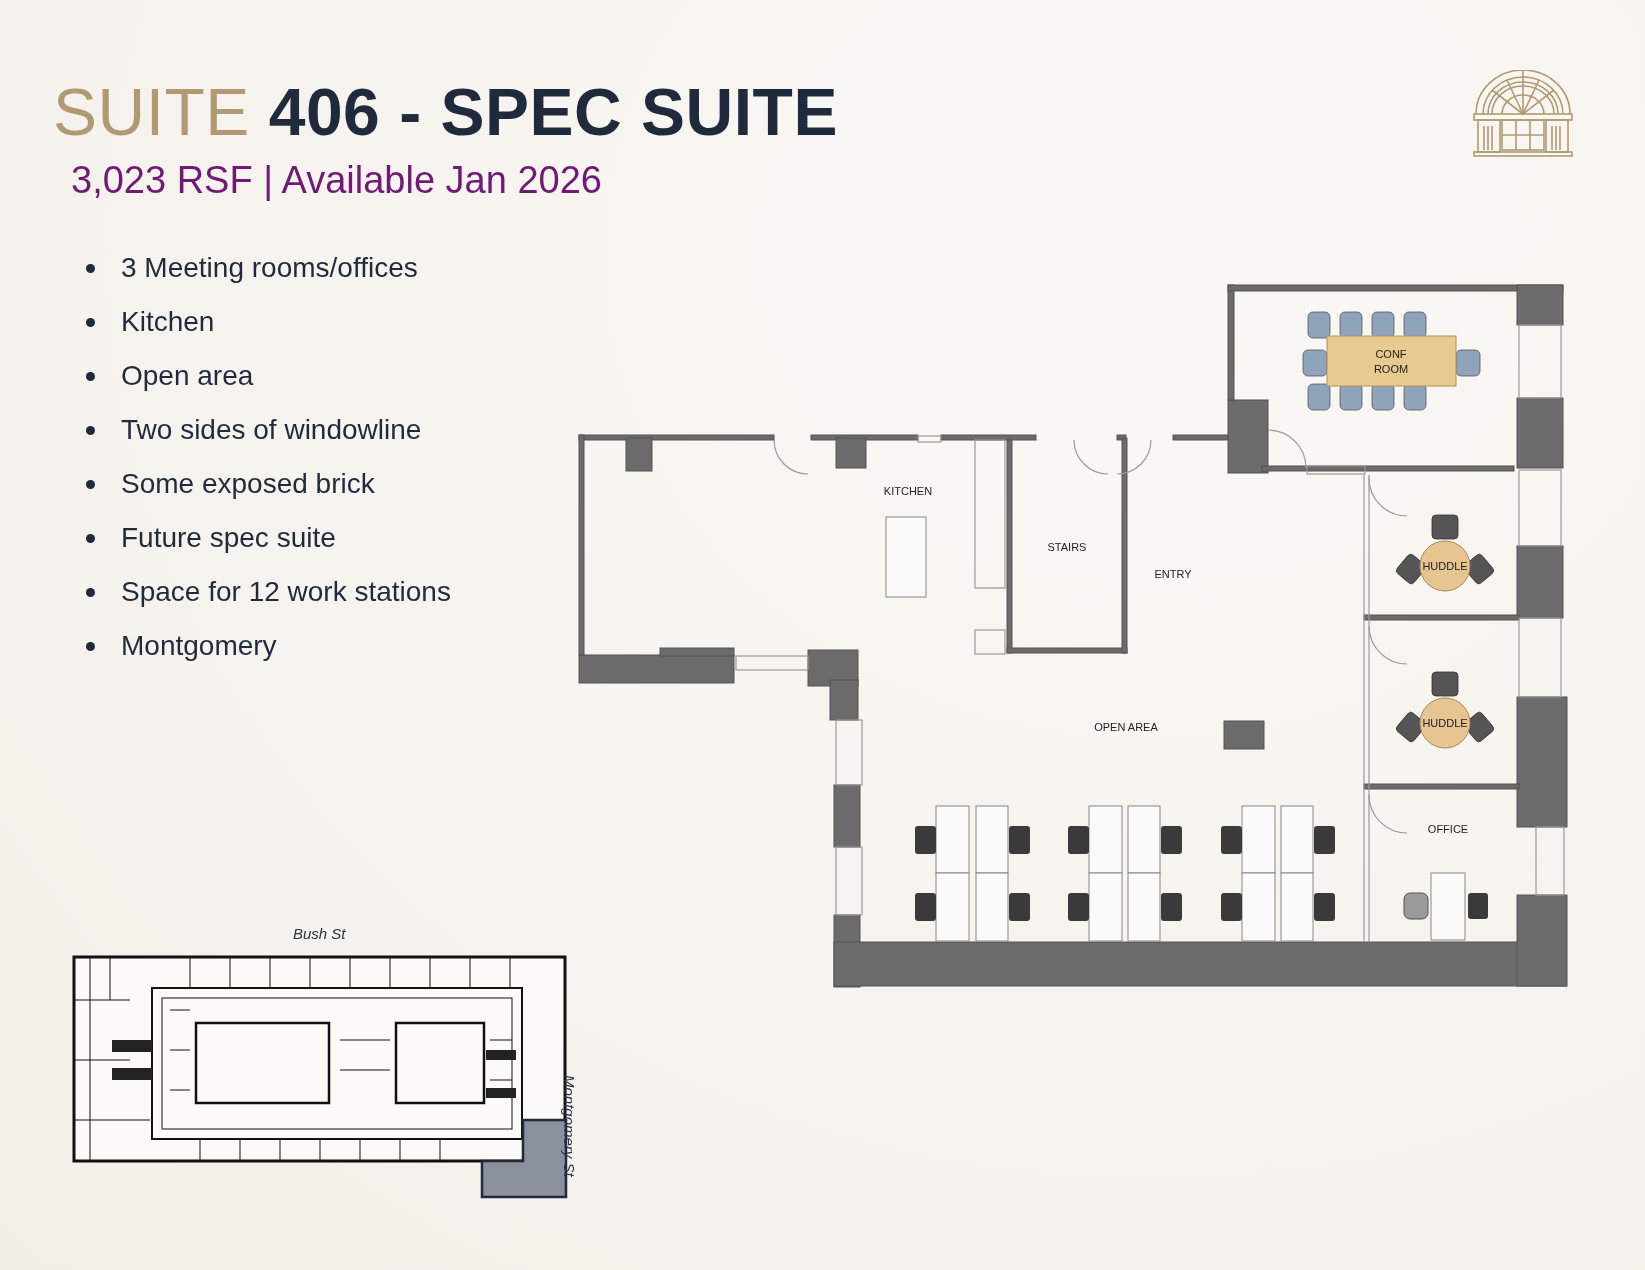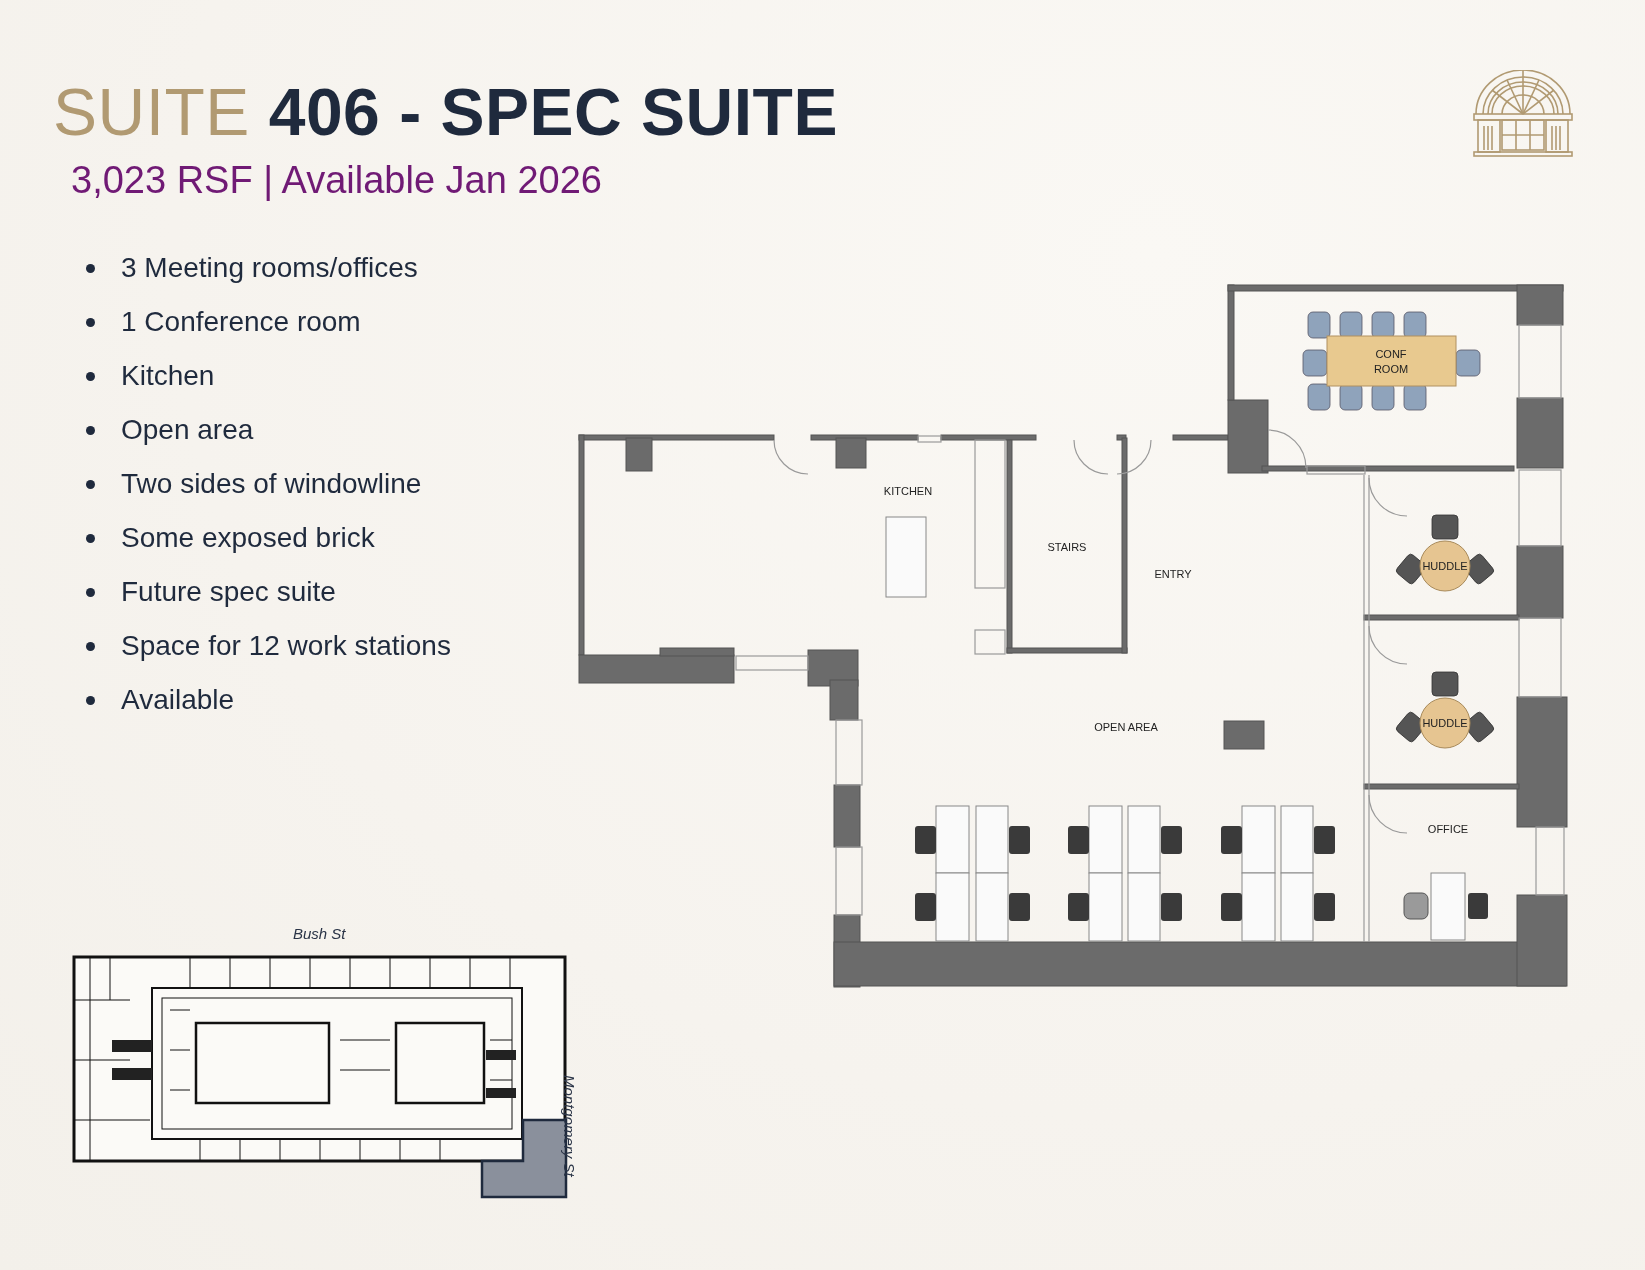--- a/index.html
+++ b/index.html
@@ -45,28 +45,27 @@
 <body>
 
 <div class="title">
   <span class="light">SUITE</span>
   <span class="bold">406 - SPEC SUITE</span>
 </div>
 <div class="subtitle">3,023 RSF | Available Jan 2026</div>
 
 <ul class="features">
   <li>3 Meeting rooms/offices</li>
-  <li>1 Conference room</li>
   <li>Kitchen</li>
   <li>Open area</li>
   <li>Two sides of windowline</li>
   <li>Some exposed brick</li>
   <li>Future spec suite</li>
   <li>Space for 12 work stations</li>
-  <li>Available</li>
+  <li>Montgomery</li>
 </ul>
 
 <svg class="logo" viewBox="0 0 102 88" fill="none" stroke="#b19a72" stroke-width="1.6">
   <path d="M4 44 A47 44 0 0 1 98 44"></path>
   <path d="M11 44 A40 37 0 0 1 91 44"></path>
   <path d="M16 44 A35 32 0 0 1 86 44"></path>
   <path d="M20 44 A31 28 0 0 1 82 44"></path>
   <path d="M30 44 A21 19 0 0 1 72 44"></path>
   <line x1="51" y1="0" x2="51" y2="44"></line>
   <line x1="51" y1="44" x2="20" y2="20"></line>

